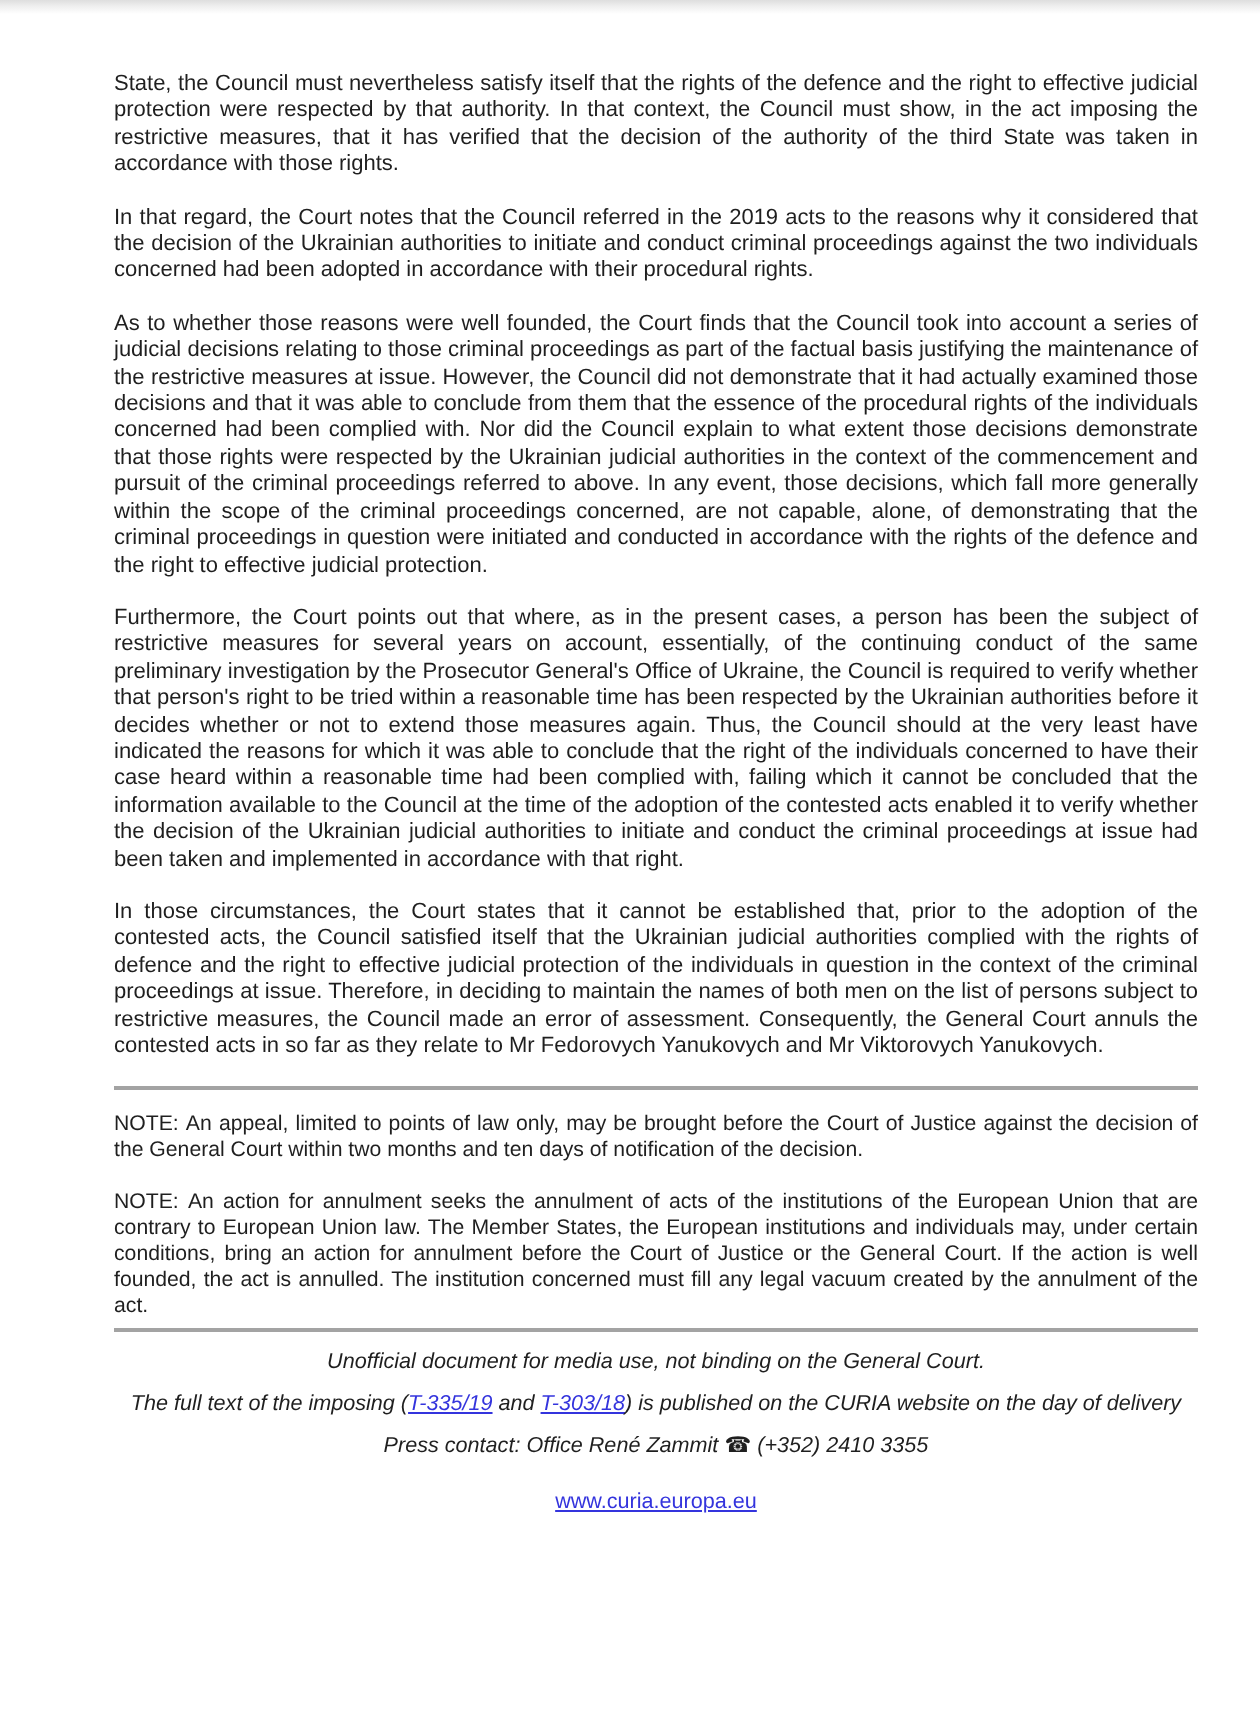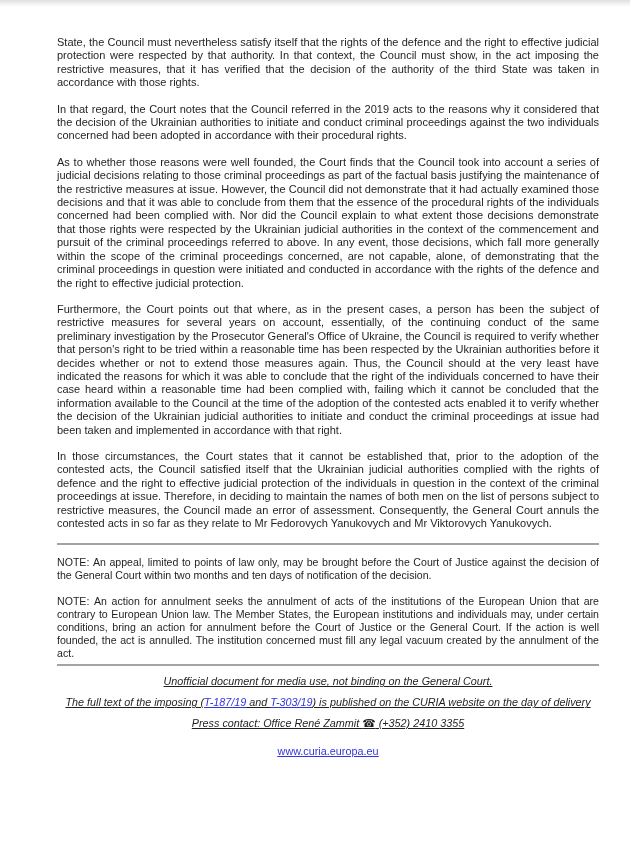--- a/index.html
+++ b/index.html
@@ -40,21 +40,20 @@
     border-top:2px solid var(--divider);
     margin:0 0 11px 0;
   }
   .divider.d2{margin:0 0 9px 0;}
   .footer{margin-top:0;}
   .foot{
     font-size:10.8px;
     line-height:13px;
     text-align:center;
     margin:0 0 8px 0;
-    text-decoration:underline;
   }
   .foot.it{font-style:italic;}
   .foot.site{margin-top:15px;}
   a.link{
     color:var(--link);
     text-decoration:underline;
     cursor:pointer;
   }
   .icon{font-style:normal;}
 </style>
@@ -72,17 +71,17 @@
       <p class="para"><span>In those circumstances, the Court states that </span><span class="b">it cannot be established that, prior to the adoption of the contested acts, the Council satisfied itself that the Ukrainian judicial authorities complied with the rights of defence and the right to effective judicial protection of the individuals in question in the context of the criminal proceedings at issue.</span><span> Therefore, in deciding to maintain the names of both men on the list of persons subject to restrictive measures, </span><span class="b">the Council made an error of assessment.</span><span> Consequently, the General Court </span><span class="b">annuls the contested acts in so far as they relate to Mr Fedorovych Yanukovych and Mr Viktorovych Yanukovych.</span></p>
     </div>
   <hr class="divider d1">
   <div class="notes">
       <p class="note"><span class="b">NOTE:</span><span>&nbsp;An appeal, limited to points of law only, may be brought before the Court of Justice against the decision of the General Court within two months and ten days of notification of the decision.</span></p>
       <p class="note"><span class="b">NOTE:</span><span>&nbsp;An action for annulment seeks the annulment of acts of the institutions of the European Union that are contrary to European Union law. The Member States, the European institutions and individuals may, under certain conditions, bring an action for annulment before the Court of Justice or the General Court. If the action is well founded, the act is annulled. The institution concerned must fill any legal vacuum created by the annulment of the act.</span></p>
     </div>
   <hr class="divider d2">
   <div class="footer">
       <p class="foot it"><span>Unofficial document for media use, not binding on the General Court.</span></p>
-      <p class="foot it"><span>The full text of the imposing (</span><a class="link">T-187/19</a><span> and </span><a class="link">T-303/19</a><span>) is published on the CURIA website on the day of delivery</span></p>
+      <p class="foot it"><span>The full text of the imposing (</span><a class="link">T-335/19</a><span> and </span><a class="link">T-303/18</a><span>) is published on the CURIA website on the day of delivery</span></p>
       <p class="foot it"><span>Press contact: Office René Zammit </span><span class="icon">☎</span><span> (+352) 2410 3355</span></p>
       <p class="foot site"><a class="link">www.curia.europa.eu</a></p>
     </div>
 </div>
 
 </body></html>

